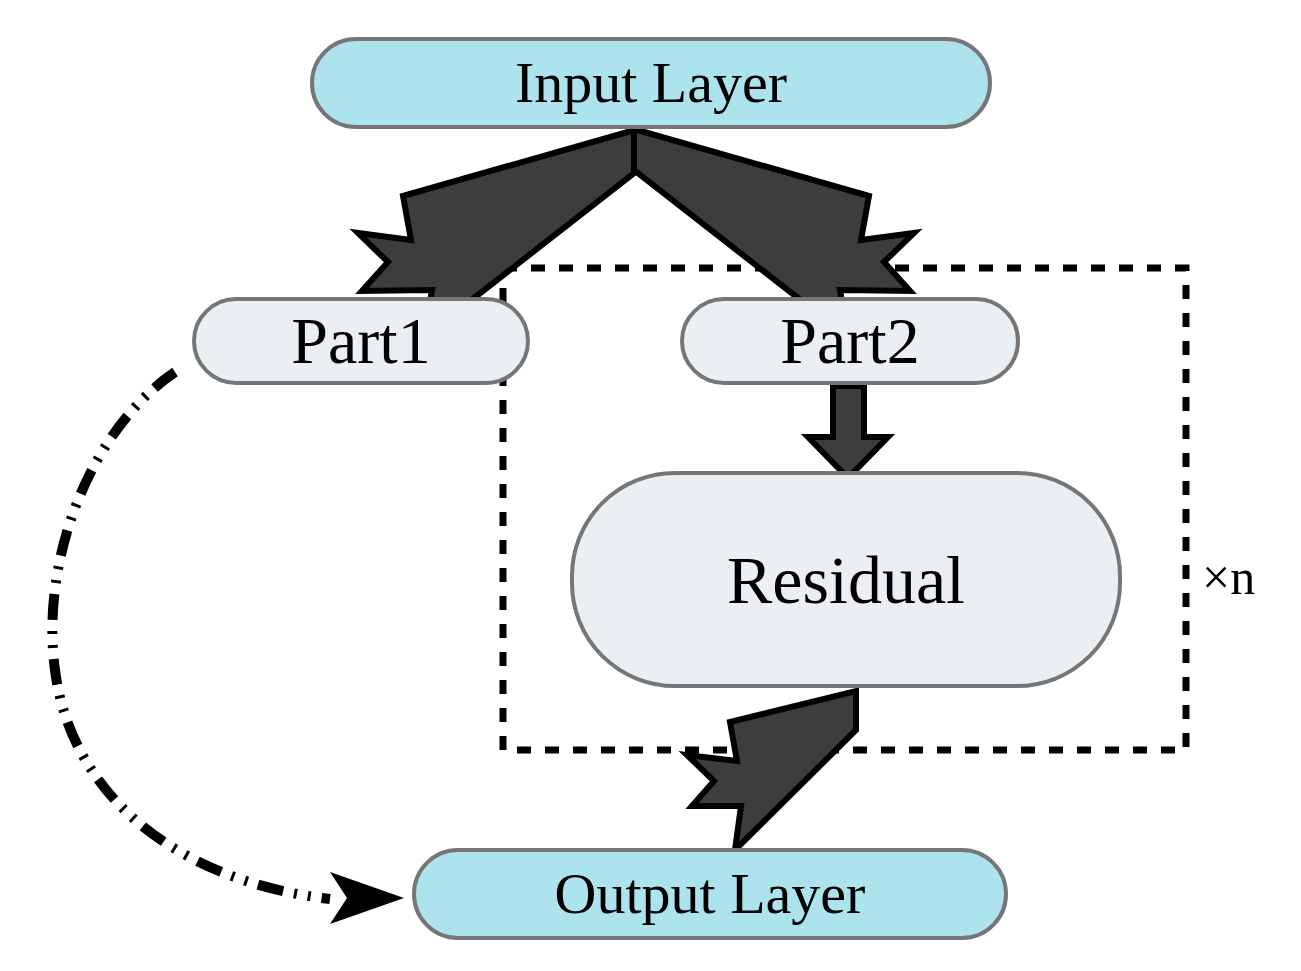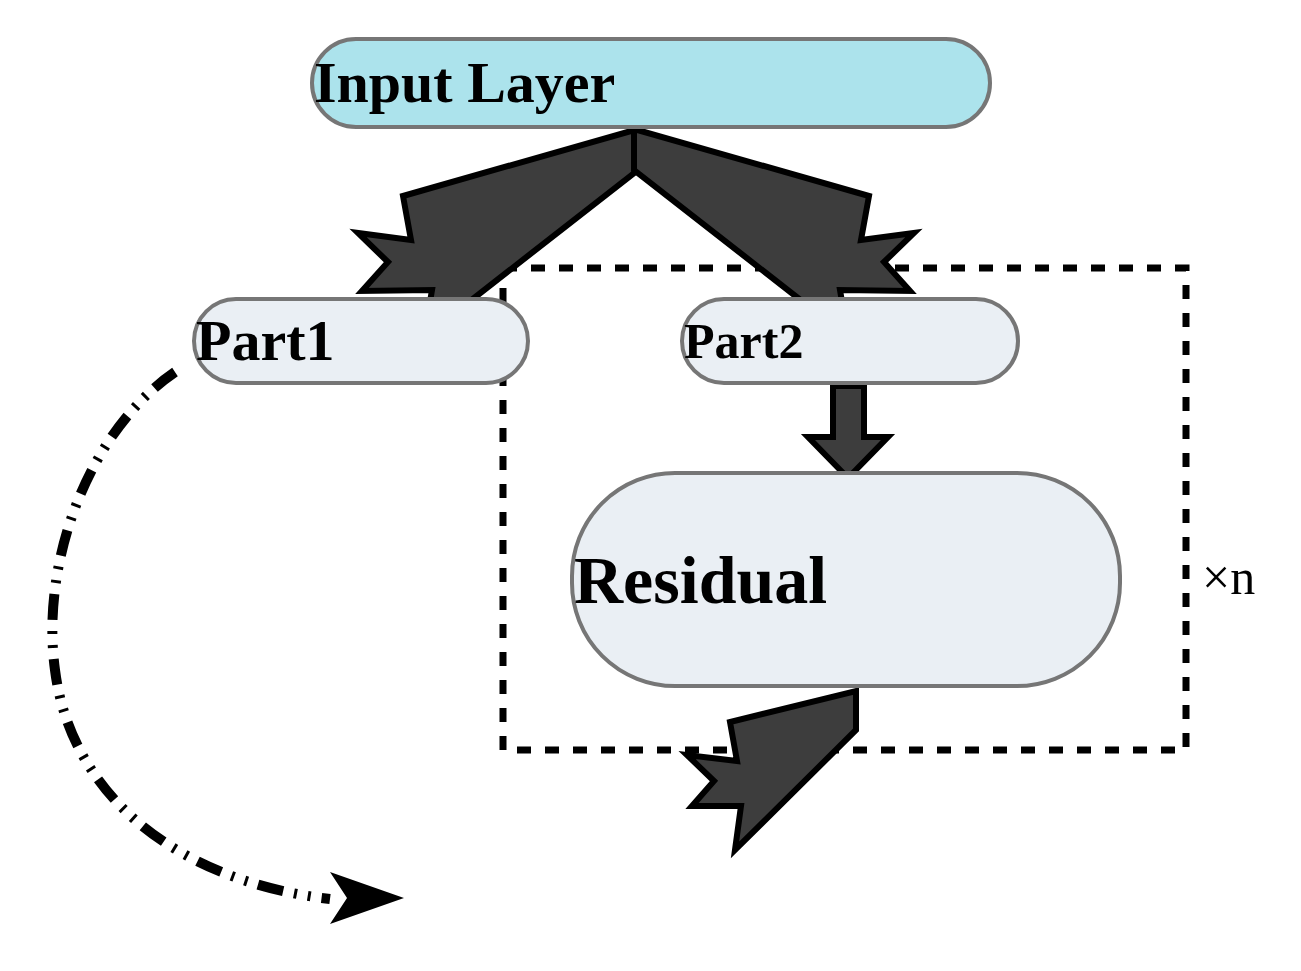--- a/index.html
+++ b/index.html
@@ -22,23 +22,23 @@
     left: 0;
     top: 0;
     width: 1301px;
     height: 971px;
   }
   .node-box {
     position: absolute;
     box-sizing: border-box;
     display: flex;
     align-items: center;
-    justify-content: flex-start;
+    justify-content: center;
     color: #000000;
-    font-weight: bold;
+    font-weight: normal;
     font-family: "Liberation Serif", "DejaVu Serif", serif;
     letter-spacing: 0px;
     z-index: 3;
   }
   .node-label {
     display: block;
     line-height: 1;
     white-space: nowrap;
   }
   
@@ -54,32 +54,32 @@
   }
   
   #node-part1 {
     left: 192px;
     top: 297px;
     width: 338px;
     height: 88px;
     background: #eaeff4;
     border: 4px solid #767676;
     border-radius: 44px;
-    font-size: 58px;
+    font-size: 66px;
   }
   
   #node-part2 {
     left: 680px;
     top: 297px;
     width: 340px;
     height: 88px;
     background: #eaeff4;
     border: 4px solid #767676;
     border-radius: 44px;
-    font-size: 50px;
+    font-size: 66px;
   }
   
   #node-residual {
     left: 570px;
     top: 471px;
     width: 552px;
     height: 217px;
     background: #eaeff4;
     border: 4px solid #767676;
     border-radius: 105px;
@@ -187,16 +187,19 @@
   </div>
 
   <div class="node-box" id="node-part2">
     <span class="node-label">Part2</span>
   </div>
 
   <div class="node-box" id="node-residual">
     <span class="node-label">Residual</span>
   </div>
 
+  <div class="node-box" id="node-output">
+    <span class="node-label">Output Layer</span>
+  </div>
 
   <div id="repeat-label">×n</div>
 
 </div>
 
 </body></html>

